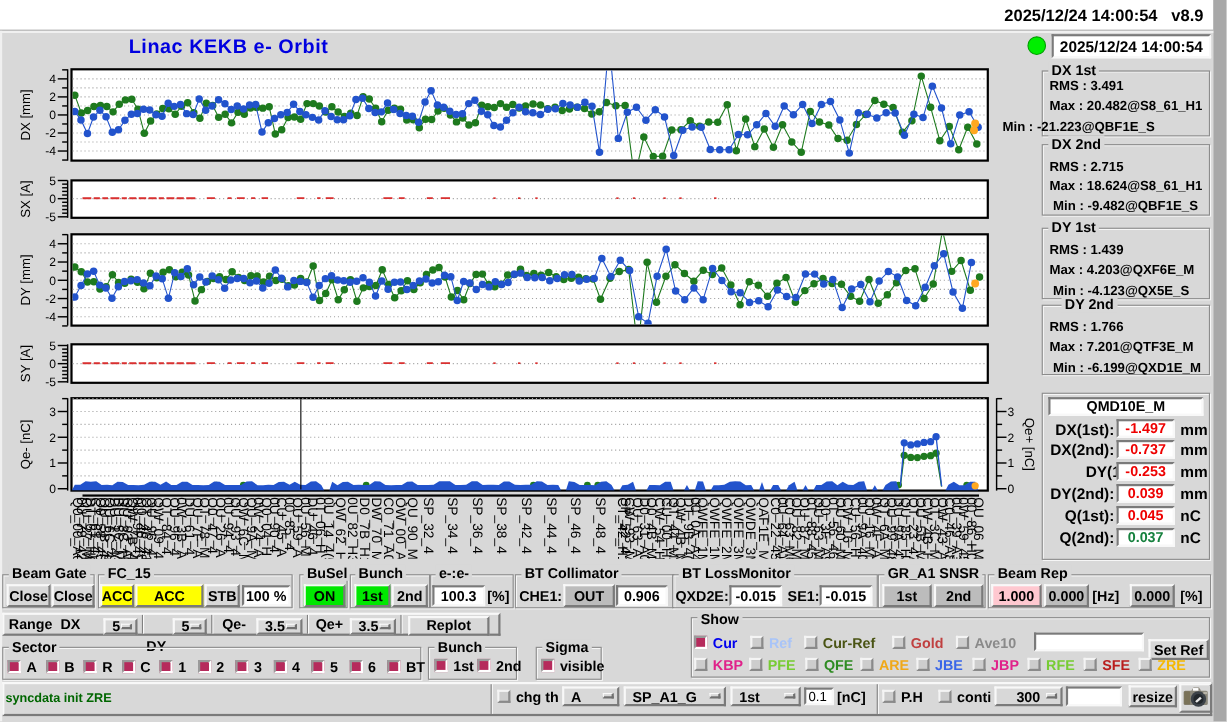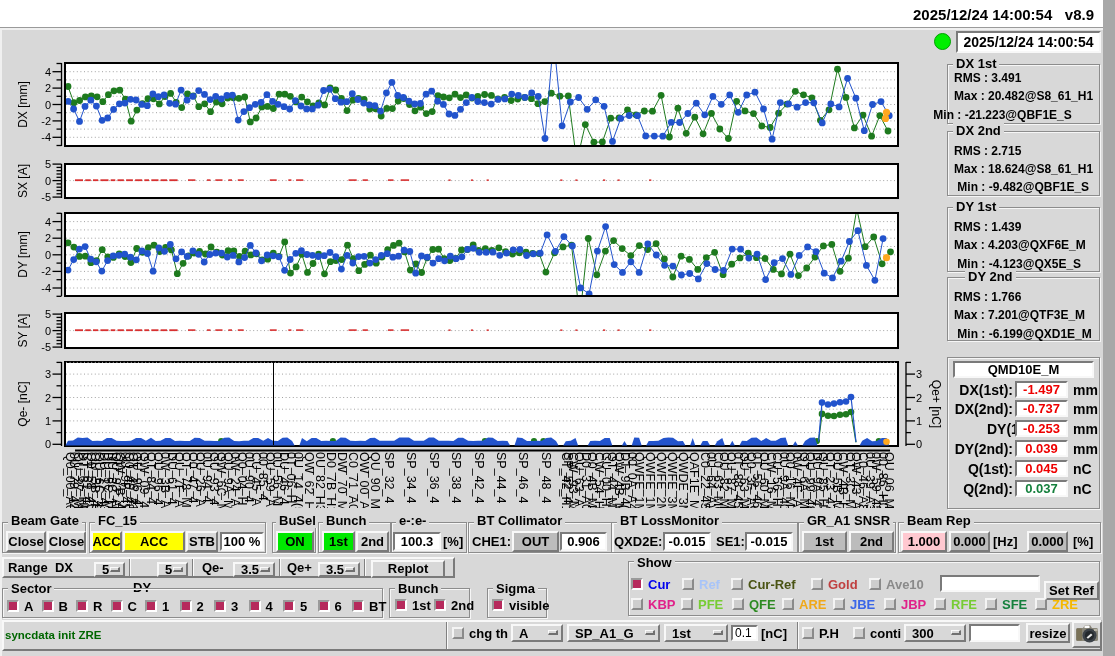--- a/index.html
+++ b/index.html
@@ -14,29 +14,30 @@
 .chkoff { background:#cdcdcd; border:2px solid; border-color:#f4f4f4 #8a8a8a #8a8a8a #f4f4f4; }
 .dash { background:#d8d8d8; border-top:1px solid #fafafa; border-left:1px solid #fafafa; border-bottom:2px solid #707070; border-right:2px solid #707070; }
 </style></head>
 <body>
 <div id="wrap">
 <div class="" style="left:0;top:0;width:1103px;height:28px;background:#ffffff"></div>
 <div class="" style="left:0;top:0;width:1103px;height:28px;display:flex;align-items:center;justify-content:flex-end;padding-right:9px;font-weight:bold;font-size:15px;color:#000">2025/12/24 14:00:54&nbsp;&nbsp;&nbsp;v8.9</div>
 <div class="" style="left:0;top:26.5px;width:1103px;height:1.5px;background:#9a9a9a"></div>
 <div class="" style="left:1103px;top:0;width:12px;height:656px;background:#a8a8a8"></div>
 <div class="" style="left:0;top:28px;width:1103px;height:628px;background:#d8d8d8;border-top:2px solid #f0f0f0;border-left:2px solid #f0f0f0"></div>
+<div class="" style="left:117px;top:32px;font-size:18px;font-weight:bold;color:#0000e0;letter-spacing:0.5px">Linac KEKB e- Orbit</div>
 <div class="" style="left:934px;top:33px;width:17px;height:17px;border-radius:50%;background:#00ee00;border:1px solid #00a000"></div>
 <div class="sunkenw" style="left:956px;top:31px;width:145px;height:22px;display:flex;align-items:center;justify-content:center">
       <span style="font-weight:bold;font-size:14px">2025/12/24 14:00:54</span>
     </div>
 <div class="grp" style="left:947px;top:64px;width:153px;height:60px"></div>
 <div class="glbl" style="left:953px;top:56px;">DX 1st</div>
 <div class="" style="left:954px;top:70.5px;font-weight:bold;font-size:12px;white-space:nowrap">RMS :  3.491</div>
 <div class="" style="left:954px;top:89.0px;font-weight:bold;font-size:12px;white-space:nowrap">Max :  20.482@S8_61_H1</div>
-<div class="" style="left:930px;top:107.5px;font-weight:bold;font-size:12px;white-space:nowrap">&nbsp;Min :  -21.223@QBF1E_S</div>
+<div class="" style="left:908px;top:107.5px;font-weight:bold;font-size:12px;white-space:nowrap">&nbsp;Min :  -21.223@QBF1E_S</div>
 <div class="grp" style="left:947px;top:131px;width:153px;height:65px"></div>
 <div class="glbl" style="left:953px;top:123px;">DX 2nd</div>
 <div class="" style="left:954px;top:143.5px;font-weight:bold;font-size:12px;white-space:nowrap">RMS :  2.715</div>
 <div class="" style="left:954px;top:161.5px;font-weight:bold;font-size:12px;white-space:nowrap">Max :  18.624@S8_61_H1</div>
 <div class="" style="left:954px;top:180.0px;font-weight:bold;font-size:12px;white-space:nowrap">&nbsp;Min :  -9.482@QBF1E_S</div>
 <div class="grp" style="left:947px;top:207px;width:153px;height:65px"></div>
 <div class="glbl" style="left:953px;top:199px;">DY 1st</div>
 <div class="" style="left:954px;top:219.5px;font-weight:bold;font-size:12px;white-space:nowrap">RMS :  1.439</div>
 <div class="" style="left:954px;top:238.0px;font-weight:bold;font-size:12px;white-space:nowrap">Max :  4.203@QXF6E_M</div>
 <div class="" style="left:954px;top:256.5px;font-weight:bold;font-size:12px;white-space:nowrap">&nbsp;Min :  -4.123@QX5E_S</div>
@@ -194,21 +195,21 @@
 <div class="" style="left:749px;top:597px;font-weight:bold;font-size:13px;color:#2e8b22">QFE</div>
 <div class="chkoff" style="left:782px;top:598px;width:12px;height:12px"></div>
 <div class="" style="left:799px;top:597px;font-weight:bold;font-size:13px;color:#f0a818">ARE</div>
 <div class="chkoff" style="left:833px;top:598px;width:12px;height:12px"></div>
 <div class="" style="left:850px;top:597px;font-weight:bold;font-size:13px;color:#3a66e8">JBE</div>
 <div class="chkoff" style="left:884px;top:598px;width:12px;height:12px"></div>
 <div class="" style="left:901px;top:597px;font-weight:bold;font-size:13px;color:#e0218a">JBP</div>
 <div class="chkoff" style="left:934px;top:598px;width:12px;height:12px"></div>
 <div class="" style="left:951px;top:597px;font-weight:bold;font-size:13px;color:#77cc33">RFE</div>
 <div class="chkoff" style="left:985px;top:598px;width:12px;height:12px"></div>
-<div class="" style="left:1002px;top:597px;font-weight:bold;font-size:13px;color:#15803d">SFE</div>
+<div class="" style="left:1002px;top:597px;font-weight:bold;font-size:13px;color:#b91c1c">SFE</div>
 <div class="chkoff" style="left:1035px;top:598px;width:12px;height:12px"></div>
 <div class="" style="left:1052px;top:597px;font-weight:bold;font-size:13px;color:#f5b800">ZRE</div>
 <div class="raised" style="left:2px;top:620px;width:1100px;height:31px;background:#d8d8d8"></div>
 <div class="" style="left:5px;top:629px;font-weight:bold;font-size:11.5px;color:#006600">syncdata init ZRE</div>
 <div class="" style="left:446px;top:622px;width:2px;height:27px;border-left:1px solid #808080;border-right:1px solid #fafafa"></div>
 <div class="chkoff" style="left:452px;top:627px;width:12px;height:12px"></div>
 <div class="" style="left:469px;top:626px;font-weight:bold;font-size:13px">chg th</div>
 <div class="raised b13" style="left:511px;top:624px;width:52px;height:18px;padding-left:6px;align-items:center;display:flex">A</div>
 <div class="dash" style="left:548px;top:630px;width:10px;height:5px"></div>
 <div class="raised b13" style="left:567px;top:624px;width:93px;height:18px;padding-left:6px;align-items:center;display:flex">SP_A1_G</div>
@@ -217,21 +218,21 @@
 <div class="dash" style="left:713px;top:630px;width:10px;height:5px"></div>
 <div class="sunkenw" style="left:731px;top:625px;width:27px;height:16px;display:flex;align-items:center;padding-left:2px">
       <span style="font-size:12px">0.1</span>
     </div>
 <div class="" style="left:761px;top:626px;font-weight:bold;font-size:13px">[nC]</div>
 <div class="" style="left:797px;top:622px;width:2px;height:27px;border-left:1px solid #808080;border-right:1px solid #fafafa"></div>
 <div class="chkoff" style="left:802px;top:627px;width:12px;height:12px"></div>
 <div class="" style="left:819px;top:626px;font-weight:bold;font-size:13px">P.H</div>
 <div class="chkoff" style="left:853px;top:627px;width:12px;height:12px"></div>
 <div class="" style="left:870px;top:626px;font-weight:bold;font-size:13px">conti</div>
-<div class="raised b13" style="left:904px;top:624px;width:62px;height:18px;padding-left:6px;align-items:center;display:flex">300</div>
+<div class="raised b13" style="left:904px;top:624px;width:62px;height:18px;padding-left:18px;align-items:center;display:flex">300</div>
 <div class="dash" style="left:951px;top:630px;width:10px;height:5px"></div>
 <div class="sunkenw" style="left:969px;top:624px;width:51px;height:18px;"></div>
 <div class="raised b13" style="left:1026px;top:623px;width:44px;height:20px;display:flex;align-items:center;justify-content:center">resize</div>
 <div class="raised" style="left:1072px;top:621px;width:30px;height:27px;display:flex;align-items:center;justify-content:center;background:#d8d8d8">
       <svg width="24" height="21" viewBox="0 0 24 21">
         <path d="M8 4 L10 1 L15 1 L17 4 Z" fill="#888478"></path>
         <rect x="9.5" y="1.5" width="5" height="3" fill="#fdfdfd"></rect>
         <rect x="1" y="4" width="22" height="13" rx="1.5" fill="#8a877a"></rect>
         <rect x="1.5" y="4.5" width="5.5" height="12" rx="1" fill="#7a7258"></rect>
         <circle cx="14.5" cy="11.5" r="7" fill="#3c4248"></circle>

